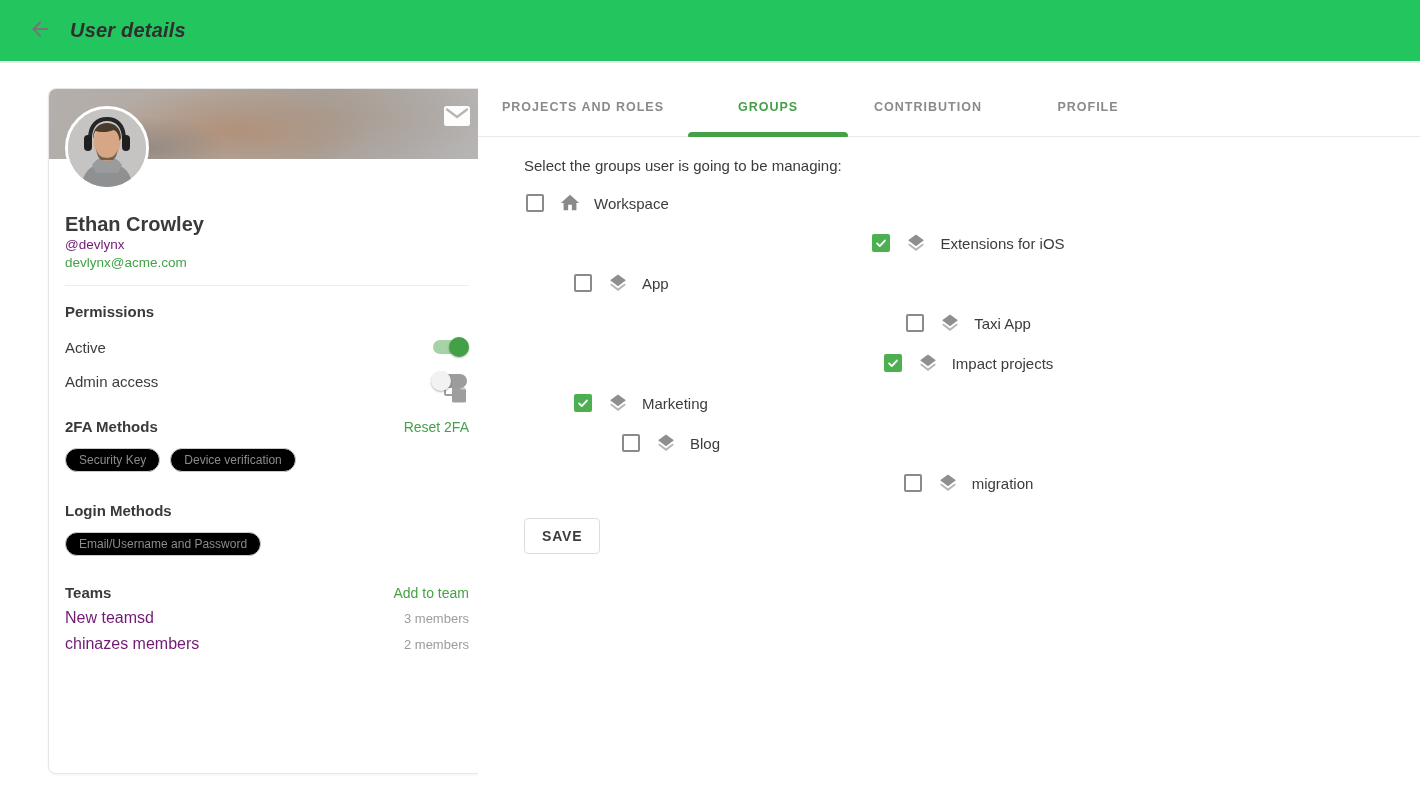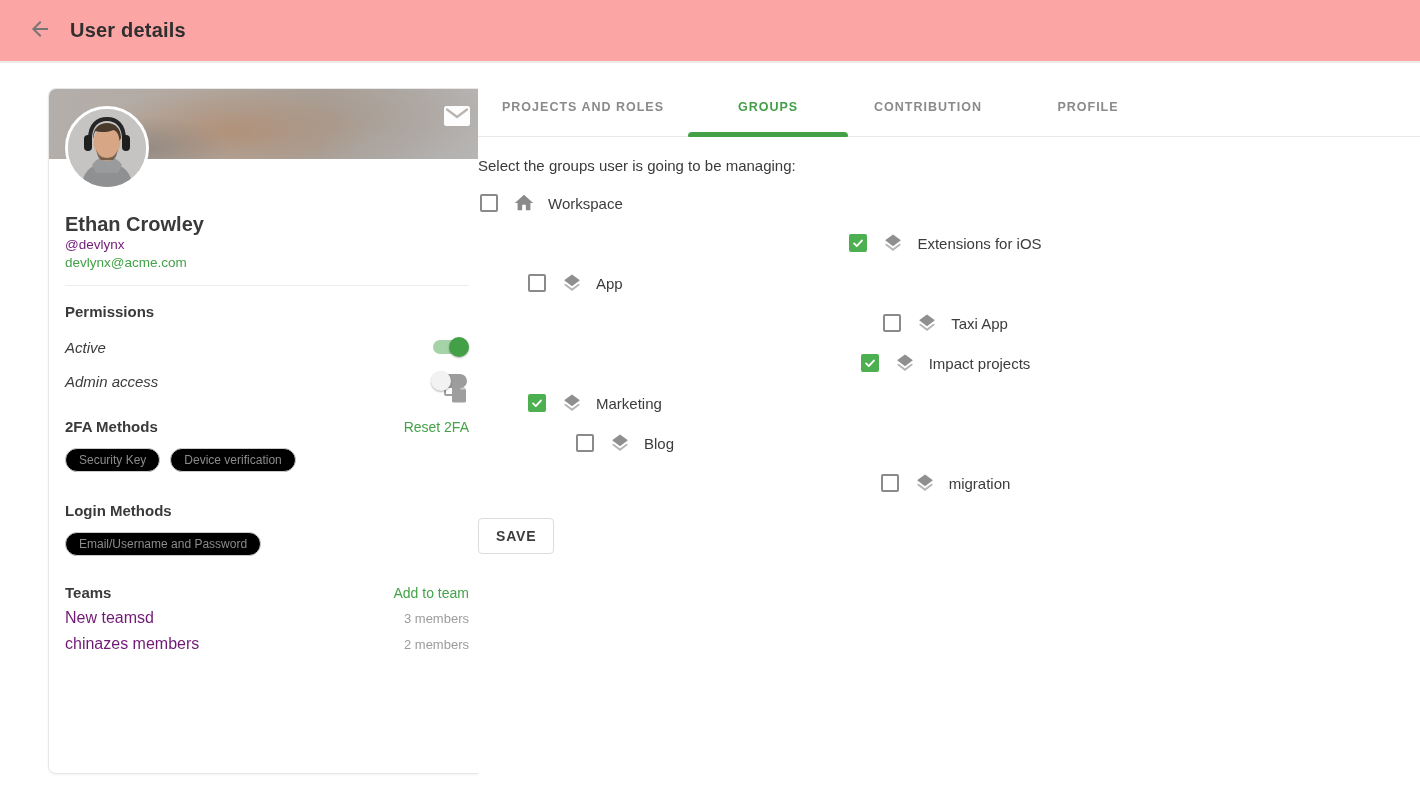--- a/index.html
+++ b/index.html
@@ -1,21 +1,21 @@
 <!DOCTYPE html>
 <html><head>
 <meta charset="utf-8">
 <style>
   * { margin:0; padding:0; box-sizing:border-box; }
   html,body { width:1420px; height:798px; background:#fff; overflow:hidden;
     font-family:"Liberation Sans","DejaVu Sans",sans-serif; color:#3c3c3c; }
 
   
   .app-header { height:63px; display:flex; align-items:center; padding:4px 24px;
-    border-bottom:2px solid #ebebeb; background:#fca5a5; }
+    border-bottom:2px solid #ebebeb; background:#22c55e;font-style:italic; }
   .back-btn { width:32px; height:32px; border:none; background:transparent; cursor:pointer;
     display:flex; align-items:center; justify-content:center; margin-right:14px; }
   .page-title { font-size:20px; font-weight:700; color:#2f2f2f; letter-spacing:.2px; }
 
   
   .card { position:absolute; left:48px; top:88px; width:438px; height:686px;
     background:#fff; border:1px solid #e7e7e7; border-radius:8px;
     box-shadow:0 1px 3px rgba(0,0,0,.05); overflow:hidden; }
   .banner { position:relative; height:70px;
     background:
@@ -31,21 +31,21 @@
   .user-name { margin-top:54px; font-size:20px; font-weight:700; color:#3a3a3a; }
   .user-handle { margin-top:1px; font-size:13.5px; color:#701a75; }
   .user-email { margin-top:3px; font-size:13.5px; color:#44a248; text-decoration:none; display:inline-block; }
   .copy-btn { position:absolute; right:16px; top:163px; width:26px; height:28px;
     border:none; background:transparent; cursor:pointer; padding:0; }
   .sec-divider { border:none; border-top:1px solid #ededed; margin-top:14px; }
   .sec-heading { font-size:15px; font-weight:700; color:#3a3a3a; }
   .perm-heading { margin-top:17px; }
   .toggle-row { display:flex; align-items:center; justify-content:space-between; margin-top:17px; }
   .toggle-row.second { margin-top:14px; }
-  .row-label { font-size:15px; color:#3c3c3c;font-style:italic; }
+  .row-label { font-size:15px; color:#3c3c3c; }
   
   .switch { position:relative; width:38px; height:20px; cursor:pointer; flex:0 0 auto; }
   .switch .track { position:absolute; left:2px; top:3px; width:34px; height:14px; border-radius:7px; }
   .switch .knob { position:absolute; top:0; width:20px; height:20px; border-radius:50%;
     box-shadow:0 1px 2px rgba(0,0,0,.3); }
   .switch.on  .track { background:#a5d2a7; }
   .switch.on  .knob  { right:0; background:#43a047; }
   .switch.off .track { background:#9c9c9c; }
   .switch.off .knob  { left:0; background:#f2f2f2; }
   .heading-row { display:flex; align-items:baseline; justify-content:space-between; }
@@ -76,21 +76,21 @@
   .tree-row { display:flex; align-items:center; height:40px; }
   .lvl0 { padding-left:2px; } .lvl1 { padding-left:17px;justify-content:center; } .lvl2 { padding-left:50px; } .lvl3 { padding-left:98px; }
   .cbx { width:18px; height:18px; border:2px solid #8a8a8a; border-radius:2px; background:#fff;
     cursor:pointer; flex:0 0 auto; display:flex; align-items:center; justify-content:center; }
   .cbx.checked { background:#4caf50; border-color:#4caf50; }
   .tree-icon { margin-left:15px; width:22px; height:22px; flex:0 0 auto; display:flex; align-items:center; }
   .tree-label { margin-left:13px; font-size:15px; color:#3c3c3c; }
   .save-btn { margin-top:15px; background:#fff; border:1px solid #dcdcdc; border-radius:4px;
     padding:9px 17px; font-family:inherit; font-size:14px; font-weight:700; letter-spacing:.8px;
     color:#3c3c3c; cursor:pointer; }
-  .panel-content { padding-right:24px; }
+  .panel-content { padding-right:24px;margin-left:46px; }
 </style>
 </head>
 <body>
 
 <svg width="0" height="0" style="position:absolute">
   <defs>
     <symbol id="sym-back" viewBox="0 0 24 24">
         <path d="M20 11H7.8l5.6-5.6L12 4l-8 8 8 8 1.4-1.4L7.8 13H20v-2z" fill="#757575"></path>
       </symbol>
     <symbol id="sym-mail" viewBox="0 0 28 22">

